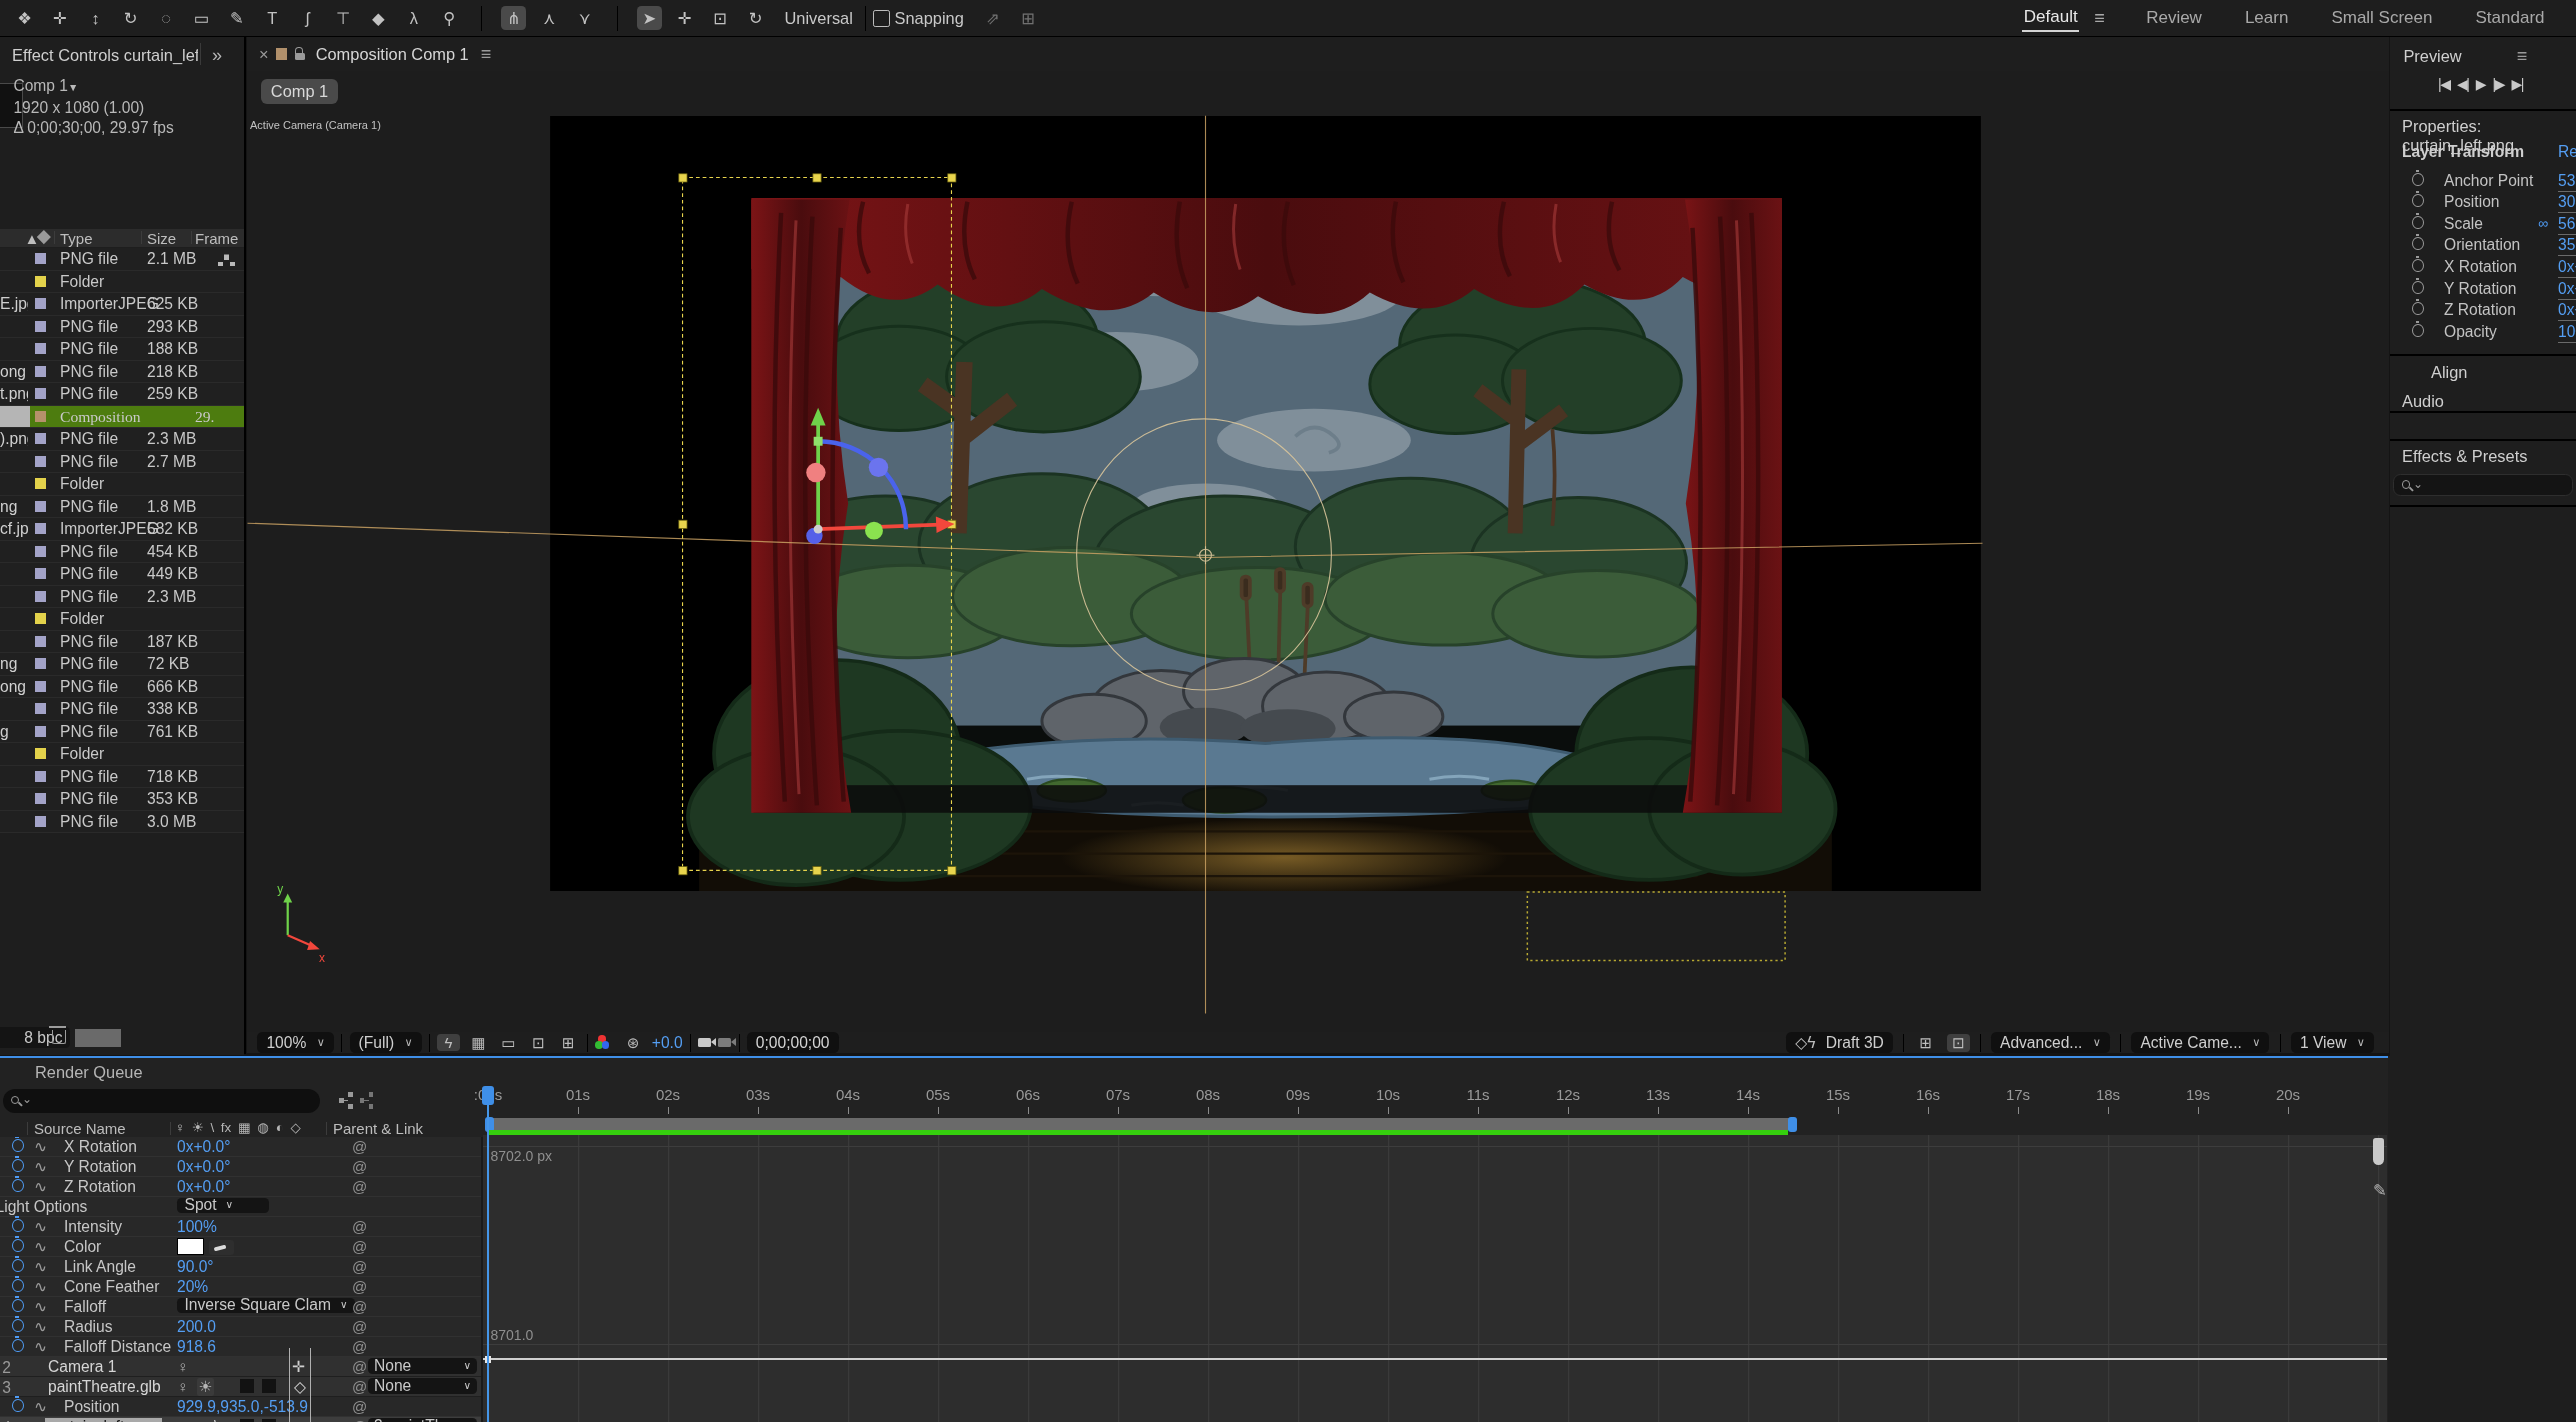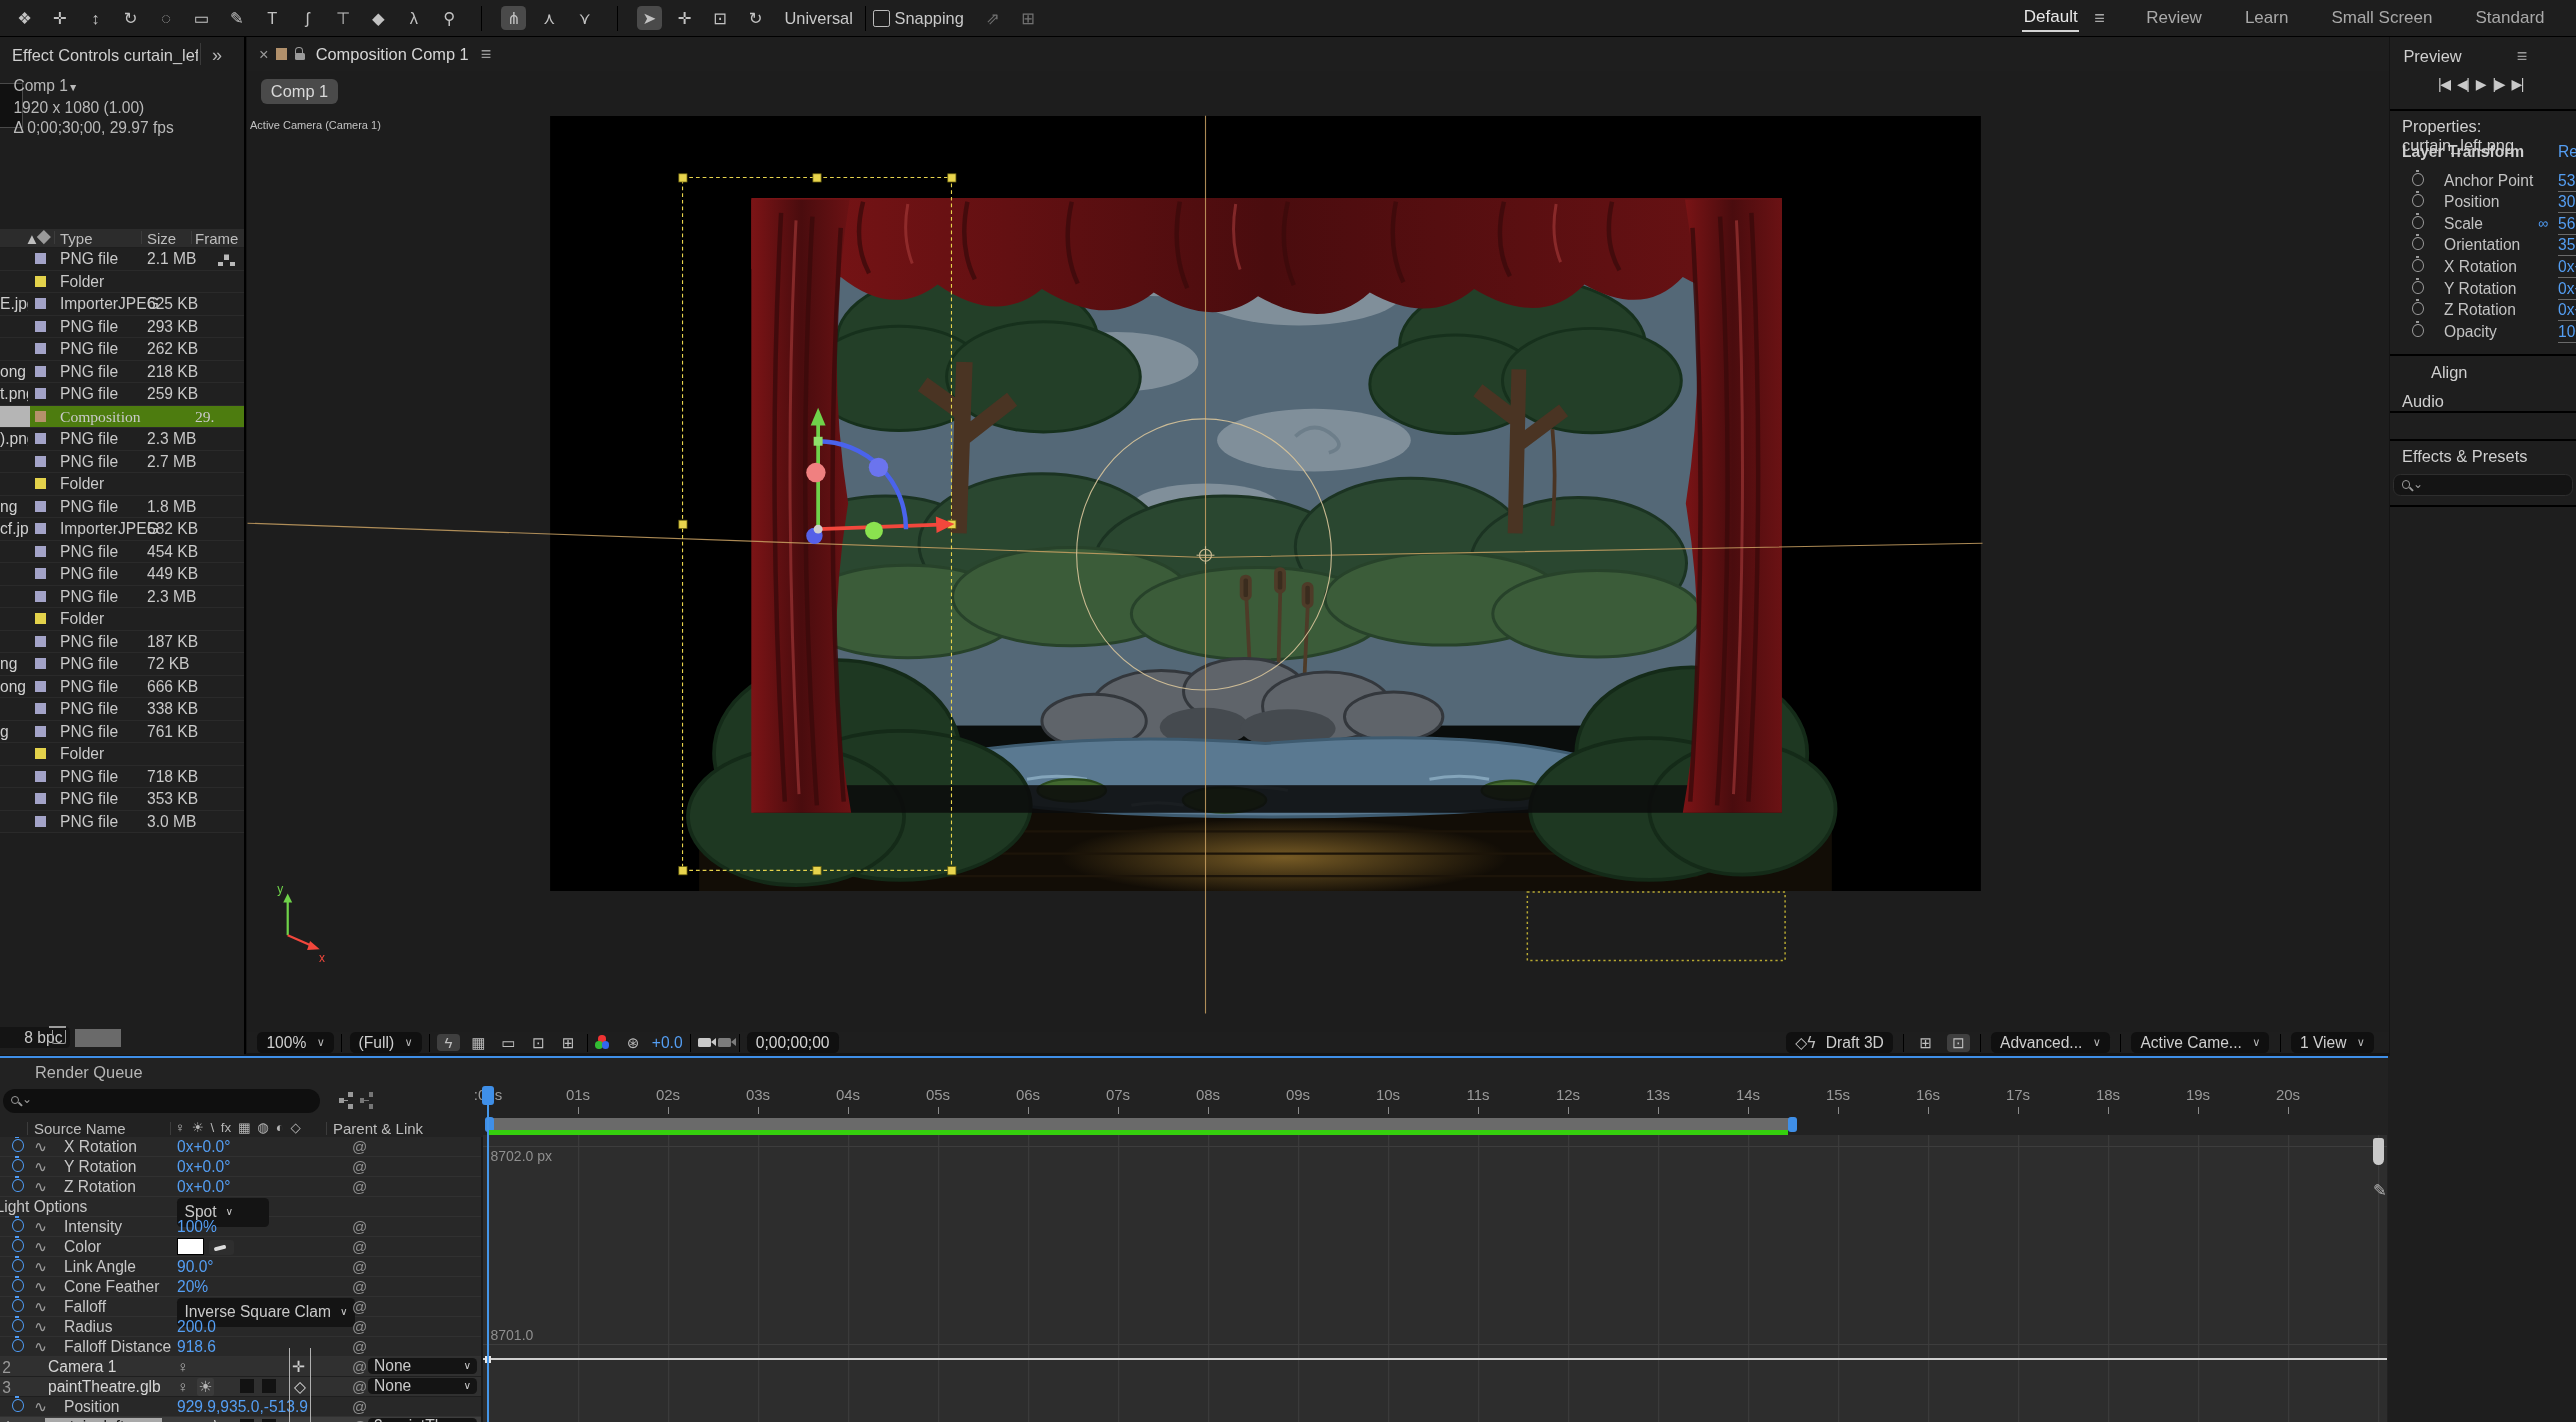--- a/index.html
+++ b/index.html
@@ -111,21 +111,21 @@
   .trow{position:relative;height:19px;border-bottom:0.7px solid #313131;font-size:15.6px;}
   .trow.layer{background:#303030;border-bottom:0.7px solid #1f1f1f;}
   .trow.selected{background:#3d3d3d;}
   .trow>span{position:absolute;}
   .trow .num{left:2.2px;top:1.5px;color:#9a9a9a;display:none;}
   .trow .sw-b{left:12px;display:none;}
   .trow .gr{left:34px;top:0.7px;color:#9a9a9a;display:none;}
   .trow .label{left:64px;top:0.7px;color:#c7c7c7;display:none;white-space:nowrap;}
   .trow .val{left:177px;top:0.7px;color:#549ef3;display:none;white-space:nowrap;}
   .trow .pw{left:352px;top:0.7px;color:#8f8f8f;display:none;font-size:15px;}
-  .trow .dpill{left:177px;top:0.7px;height:29px;background:#141414;border-radius:4.5px;color:#c9c9c9;
+  .trow .dpill{left:177px;top:0.7px;height:15px;background:#141414;border-radius:4.5px;color:#c9c9c9;
        padding:0 7.5px;display:none;align-items:center;gap:9px;white-space:nowrap;line-height:16.4px;}
   .trow .dpill .chev{font-size:10.4px;}
   .trow .colorctl{left:177px;top:0.7px;display:none;}
   .cswatch{display:inline-block;width:25px;height:15px;background:#fff;border:0.7px solid #000;}
   .edrop{display:inline-block;width:25px;height:15px;background:#2e2e2e;border-radius:3px;margin-left:4.5px;position:relative;}
   .edrop::before{content:'';position:absolute;left:5.2px;top:6px;width:12px;height:3.7px;background:#dcdcdc;border-radius:1.5px;transform:rotate(-14deg);}
   .trow .lyr{left:19.4px;top:2.2px;display:none;}
   .trow .name{left:48px;top:0.7px;color:#d6d6d6;display:none;white-space:nowrap;}
   .trow.selected .name{background:#a9a9a9;color:#141414;padding:0 7.5px 1.5px 3px;left:45px;}
   .trow .shy{left:177px;top:0.7px;color:#b5b5b5;display:none;}
@@ -282,21 +282,21 @@
           <span class="size">293 KB</span>
           <span class="frame"></span>
           
         </div>
 
         <div class="prow png">
           <span class="fragcell"></span>
           <span class="frag"></span>
           <span class="swatch"></span>
           <span class="type">PNG file</span>
-          <span class="size">262 KB</span>
+          <span class="size">188 KB</span>
           <span class="frame"></span>
           
         </div>
 
         <div class="prow png">
           <span class="fragcell"></span>
           <span class="frag">ong</span>
           <span class="swatch"></span>
           <span class="type">PNG file</span>
           <span class="size">218 KB</span>

